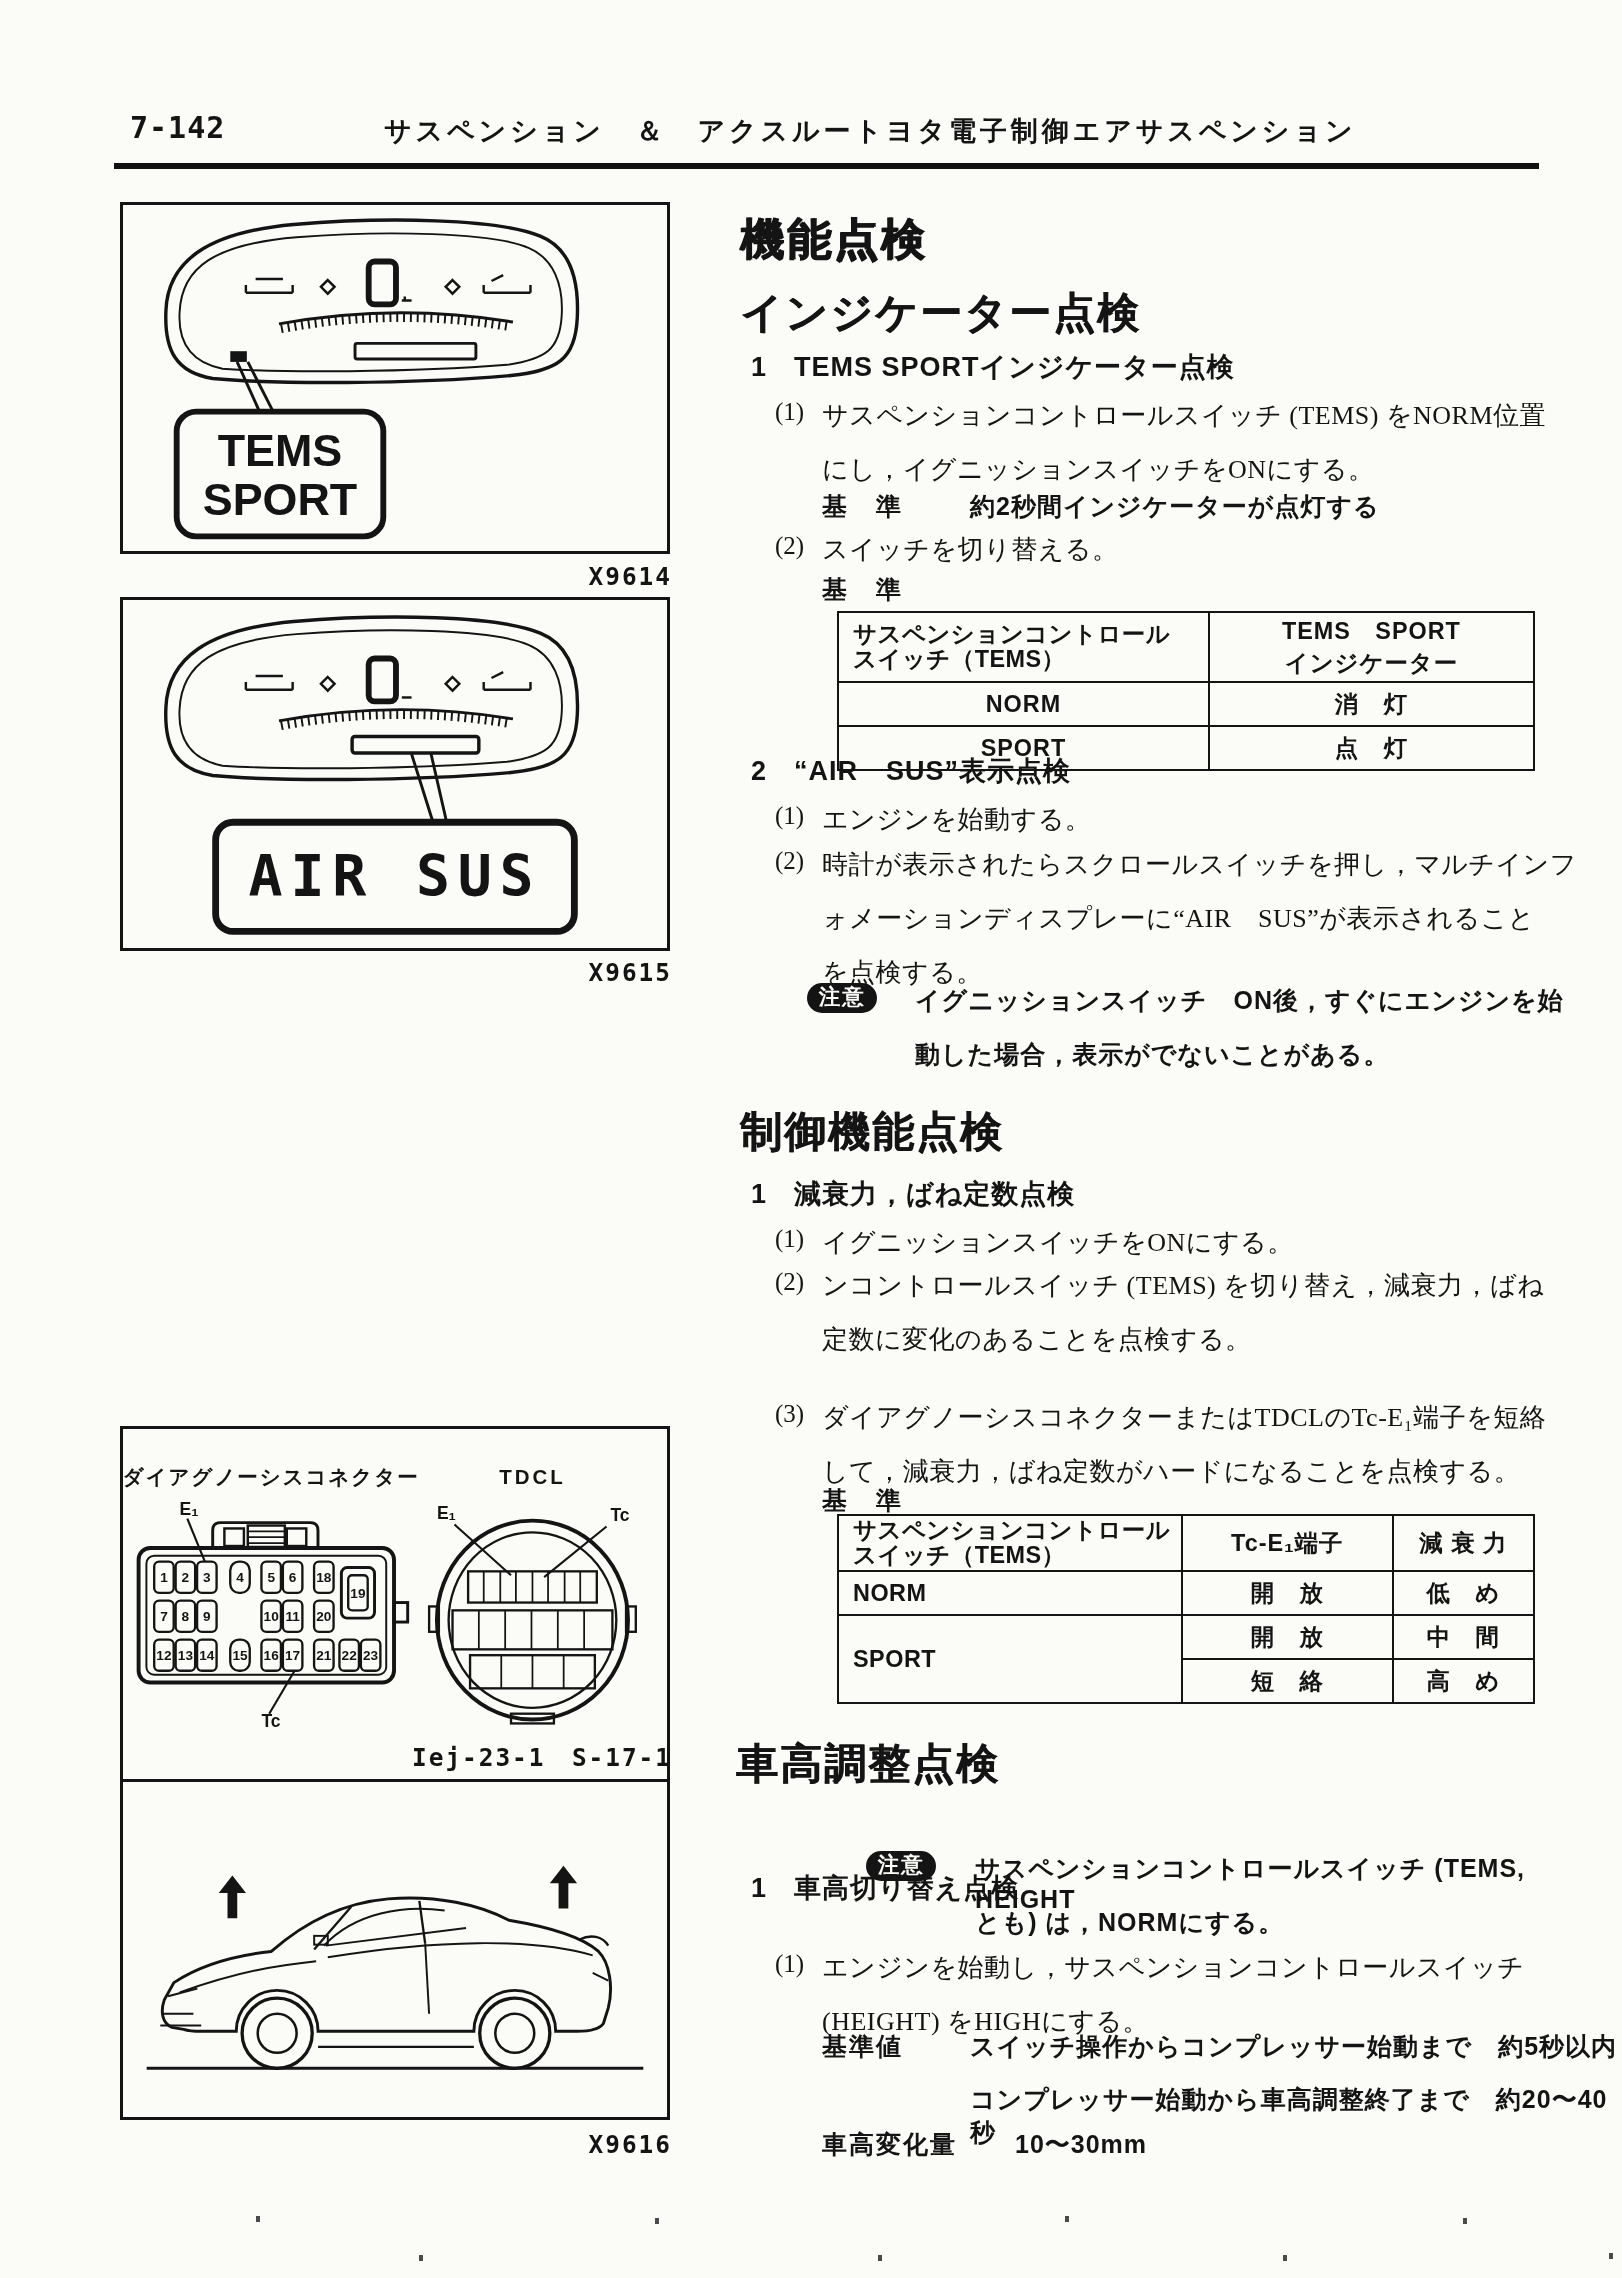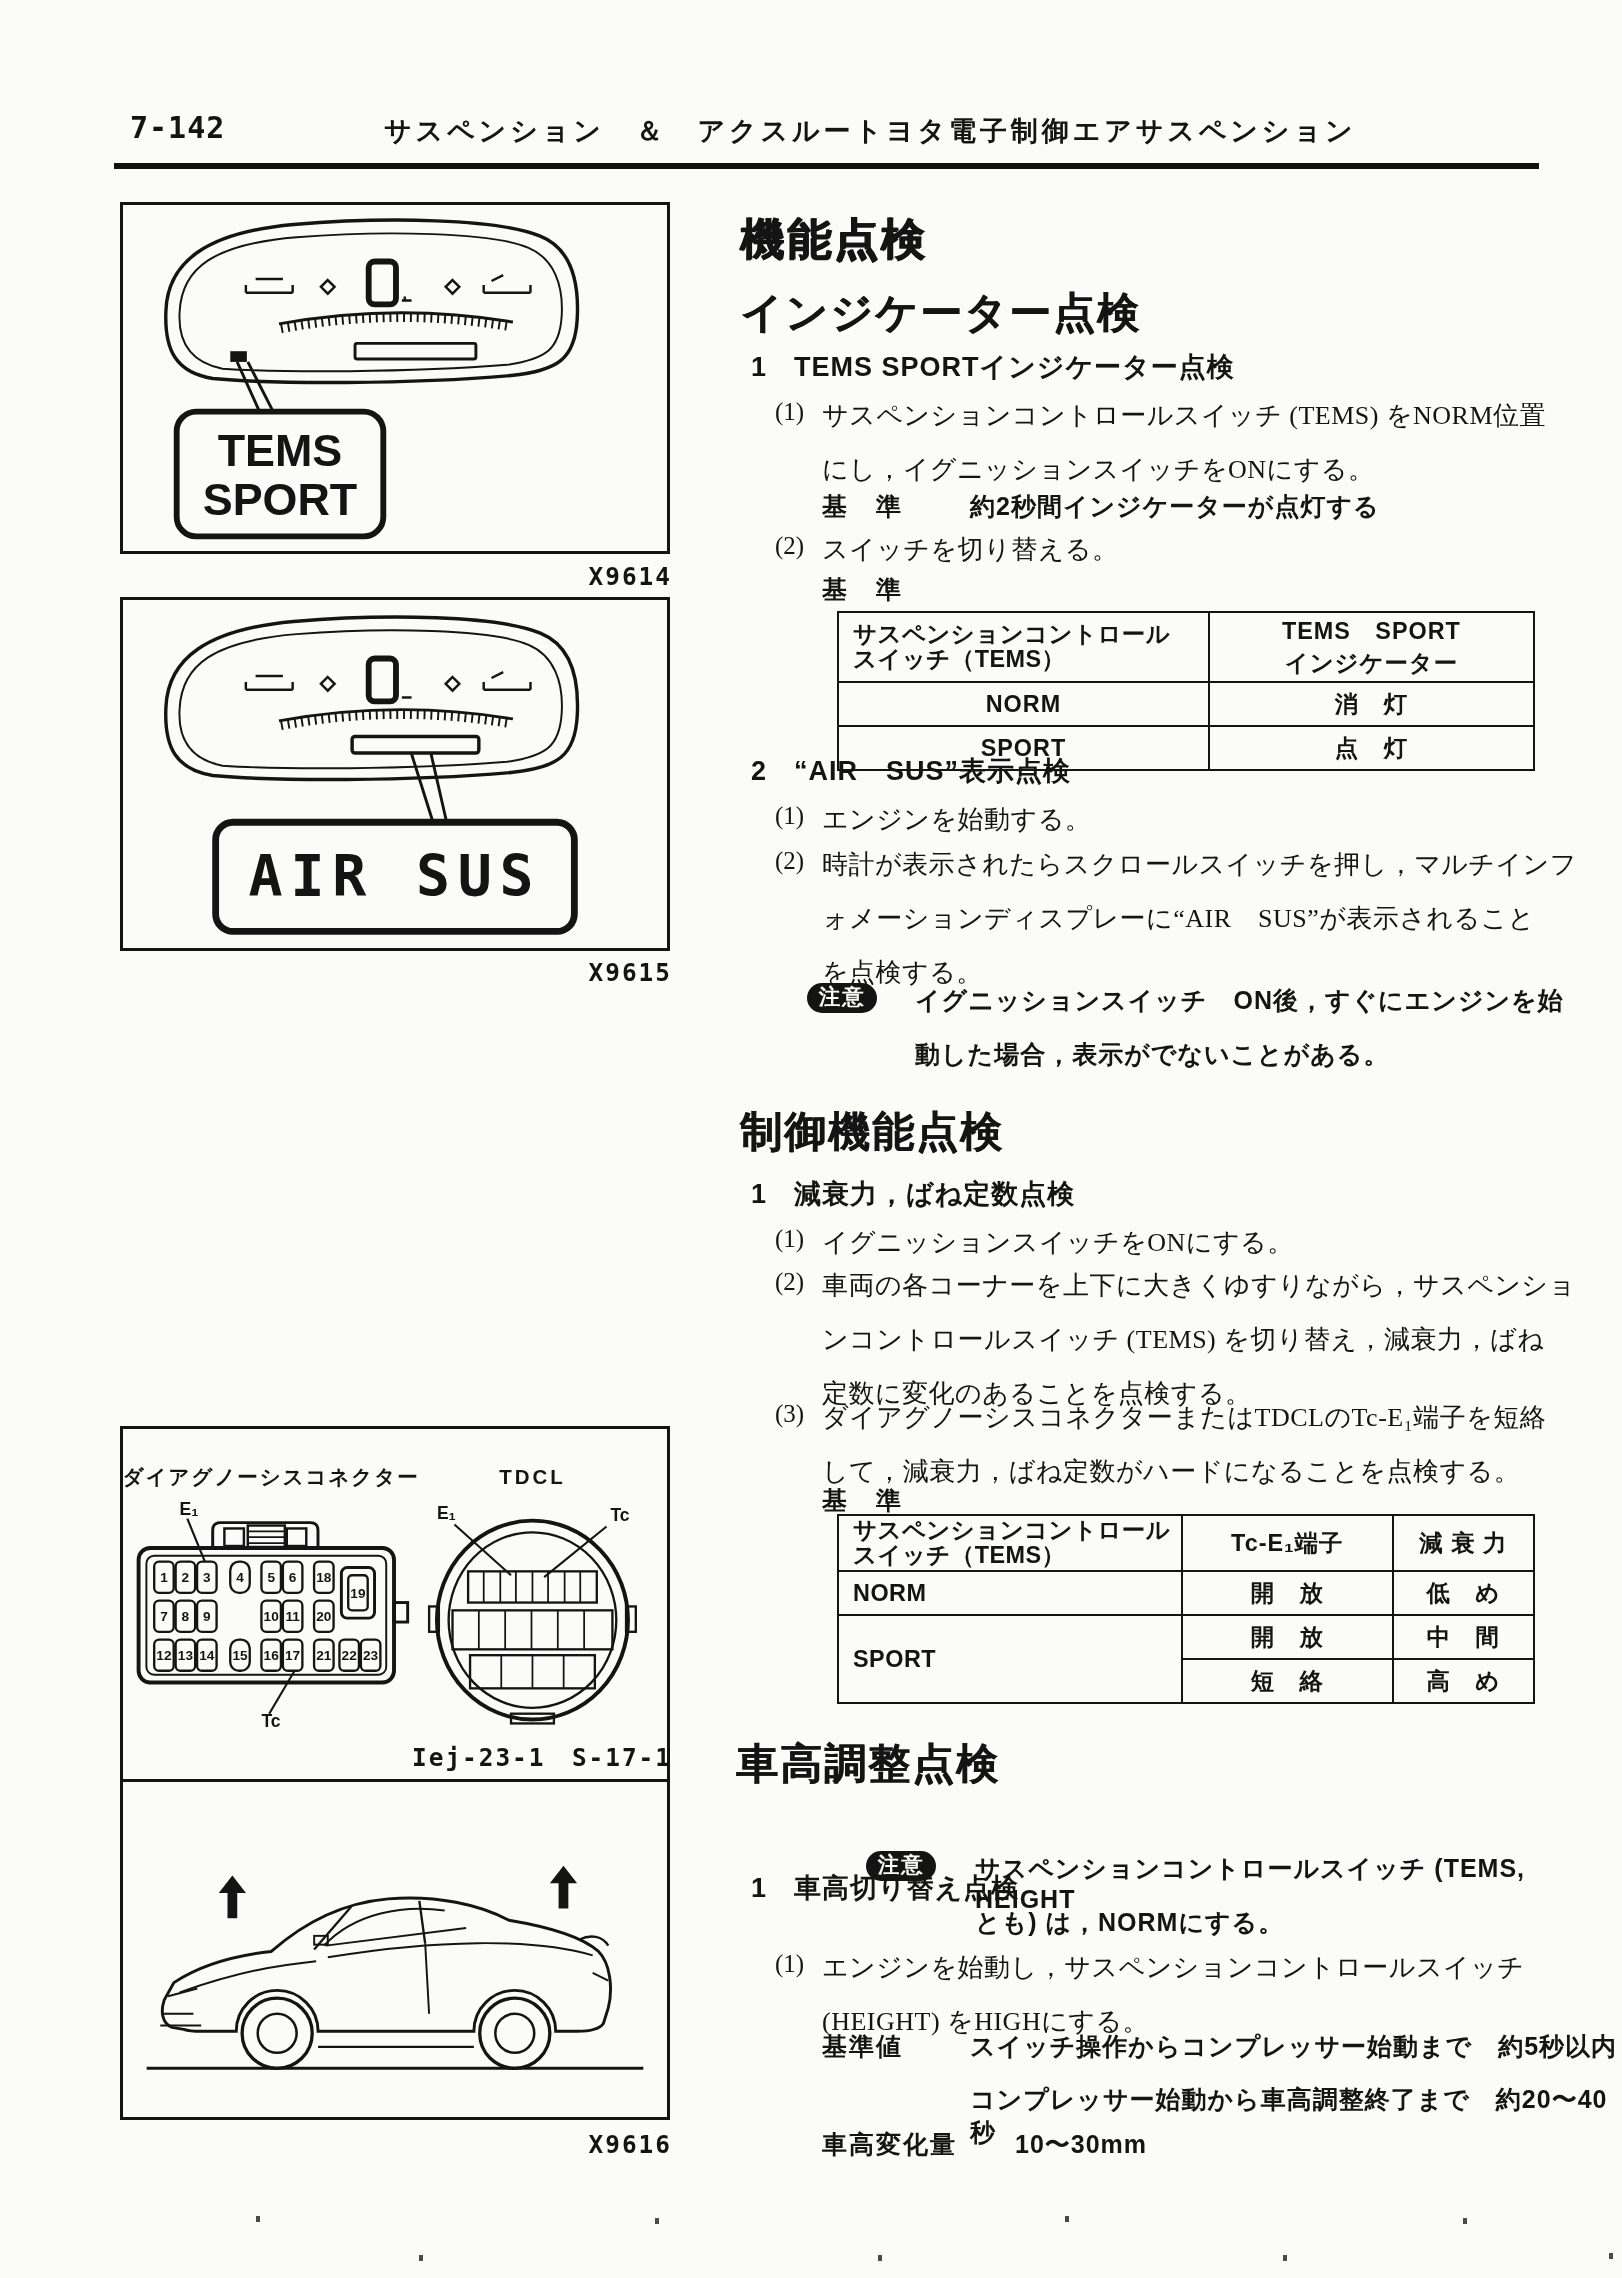--- a/index.html
+++ b/index.html
@@ -304,21 +304,20 @@
   </div>
   <div class="step" style="top:1225px;">
     <span class="snum">(1)</span>
     <div class="stext">
         <div>イグニッションスイッチをONにする。</div>
       </div>
   </div>
   <div class="step" style="top:1268px;">
     <span class="snum">(2)</span>
     <div class="stext">
-      <div>車両の各コーナーを上下に大きくゆすりながら，サスペンショ</div>
         <div>ンコントロールスイッチ (TEMS) を切り替え，減衰力，ばね</div>
         <div>定数に変化のあることを点検する。</div>
     </div>
   </div>
   <div class="step" style="top:1400px;">
     <span class="snum">(3)</span>
     <div class="stext">
       <div>ダイアグノーシスコネクターまたはTDCLのTc-E₁端子を短絡</div>
         <div>して，減衰力，ばね定数がハードになることを点検する。</div>
     </div>

